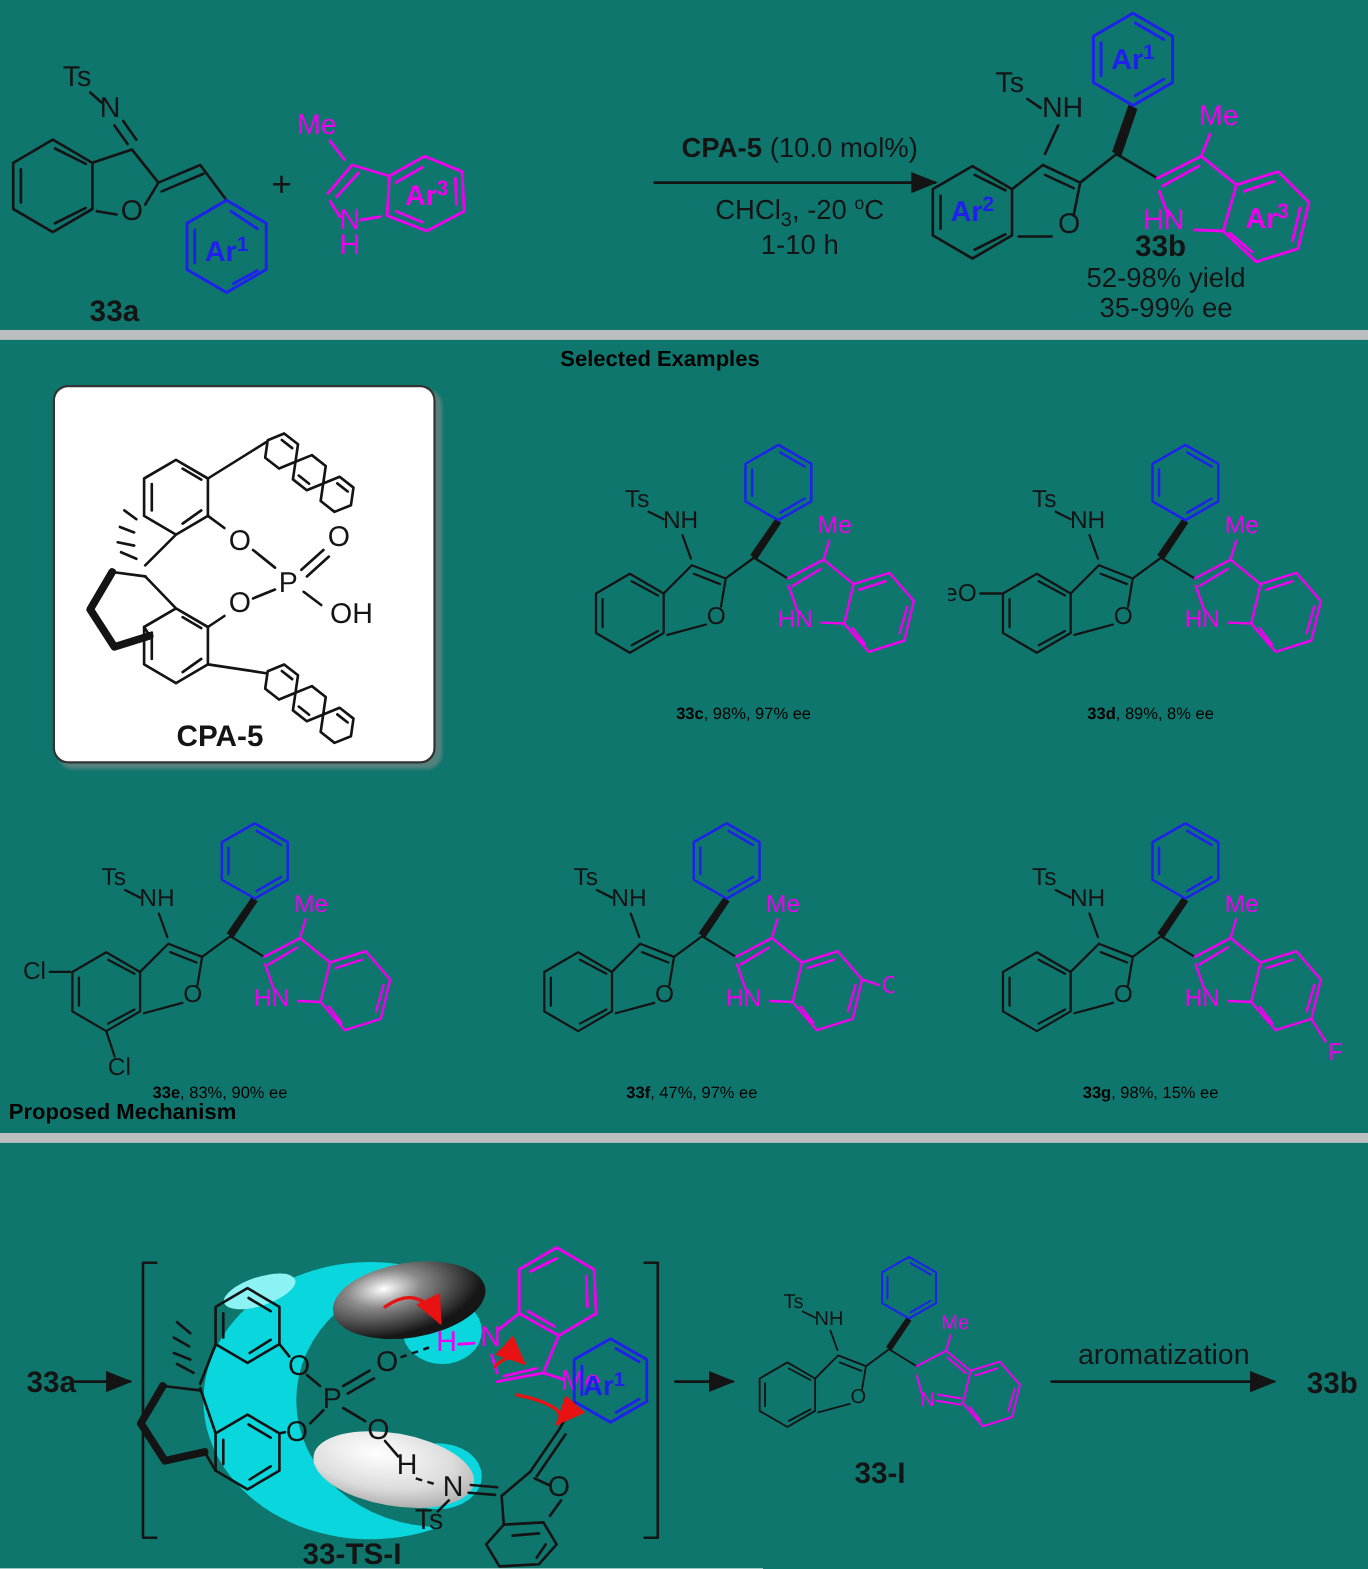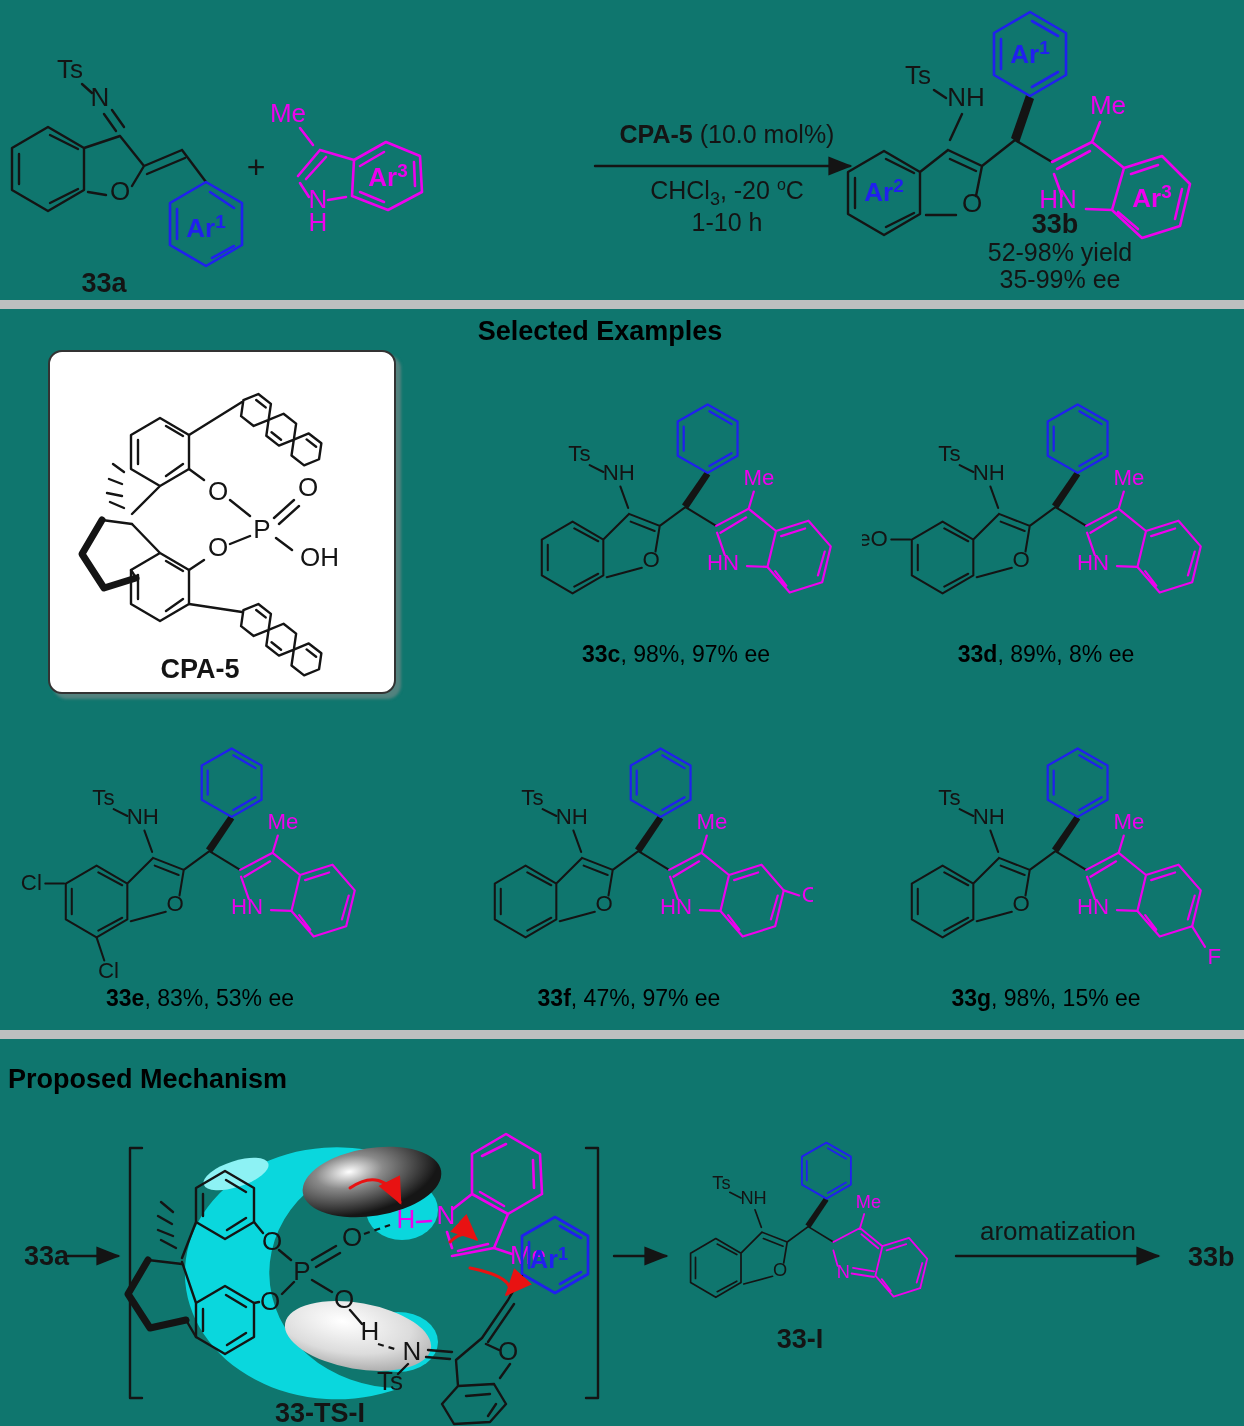--- a/index.html
+++ b/index.html
@@ -3,40 +3,40 @@
 <meta charset="utf-8">
 <style>
   :root{
     --c-blue:#2020ee; --c-magenta:#ee00ee; --c-cyan:#0adfe6;
     --c-red:#e81212; --c-divider:#bcbfbf; --c-ink:#141414;
   }
   html,body{margin:0;padding:0;background:#fff;}
   #stage{position:relative;width:1244px;height:1426px;background:#0f766e;overflow:hidden;
          font-family:"Liberation Sans",sans-serif;color:#000;}
   .divider{position:absolute;left:0;width:1244px;height:9px;background:var(--c-divider);}
-  .heading{position:absolute;font-weight:bold;font-size:27px;}
+  .heading{position:absolute;font-weight:bold;font-size:20px;}
   #sel-heading{left:0;width:1200px;text-align:center;top:316px;}
-  #mech-heading{left:8px;top:1064px;}
+  #mech-heading{left:8px;top:1000px;}
   svg{display:block;}
   svg text{font-family:"Liberation Sans",sans-serif;fill:var(--c-ink);}
   .atom{font-size:26px;}
   .lbl{font-size:27px;font-weight:bold;}
   .cond{font-size:25px;}
   .t-mag{fill:var(--c-magenta);}
   .t-blue{fill:var(--c-blue);font-weight:bold;}
   .bk{stroke:var(--c-ink);stroke-width:2.4;fill:none;stroke-linecap:round;stroke-linejoin:round;}
   .bl{stroke:var(--c-blue);stroke-width:2.6;fill:none;stroke-linecap:round;stroke-linejoin:round;}
   .mg{stroke:var(--c-magenta);stroke-width:2.6;fill:none;stroke-linecap:round;stroke-linejoin:round;}
   .rd{stroke:var(--c-red);stroke-width:3;fill:none;stroke-linecap:round;}
   .wg{fill:var(--c-ink);stroke:none;}
   .dash{stroke:var(--c-ink);stroke-width:2.2;stroke-dasharray:6 5;fill:none;}
   .bold-ring{stroke:var(--c-ink);stroke-width:7;fill:none;stroke-linecap:round;stroke-linejoin:round;}
   .panel{position:absolute;display:flex;flex-direction:column;align-items:center;width:368px;}
   .panel svg{width:368px;height:265px;}
-  .cap{font-size:23px;margin-top:4px;white-space:nowrap;}
+  .cap{font-size:15px;margin-top:4px;white-space:nowrap;}
   .cap b{font-weight:bold;}
   #cpa-box{position:absolute;left:48px;top:350px;width:344px;height:340px;
            border:2.5px solid #333;border-radius:14px;background:#fff;
            box-shadow:5px 5px 3px rgba(140,140,140,.55);}
   #top-svg{position:absolute;left:0;top:0;}
   #mech-svg{position:absolute;left:0;top:1090px;}
 </style>
 </head>
 <body>
 
@@ -229,21 +229,21 @@
     </g>
     <g style="display: none;">
       <path class="mg" d="M396,204 414,210"></path>
       <text class="atom t-mag" x="417" y="218" text-anchor="start"></text>
     </g>
     <g style="display: none;">
       <path class="mg" d="M386,246 401,270"></path>
       <text class="atom t-mag" x="404" y="290" text-anchor="start"></text>
     </g>
   </svg>
-  <div class="cap"><b>33e</b><span>, 83%, 53% ee</span></div>
+  <div class="cap"><b>33e</b><span>, 83%, 90% ee</span></div>
 </div>
   <div class="panel" style="left:445px;top:716px">
   <svg class="struct" viewBox="0 0 430 310">
     <g>
       <path class="bk" d="M58,196 L58,238 L94,259 L130,238 L130,196 L94,175 Z M65,202 65,232 M96,251 124,236 M124,198 96,183 M130,196 160,166 M160,166 196,180 M162,175 190,186 M196,180 191,210 M175,229 134,240 M150,134 159,159 M114,109 130,117 M196,180 226,158 M226,158 262,180"></path>
       <polygon class="wg" points="222,155 229,160 255,121 249,116"></polygon>
       <text class="atom" x="102" y="104" text-anchor="middle">Ts</text>
       <text class="atom" x="148" y="126" text-anchor="middle">NH</text>
       <text class="atom" x="186" y="228" text-anchor="middle">O</text>
     </g>

